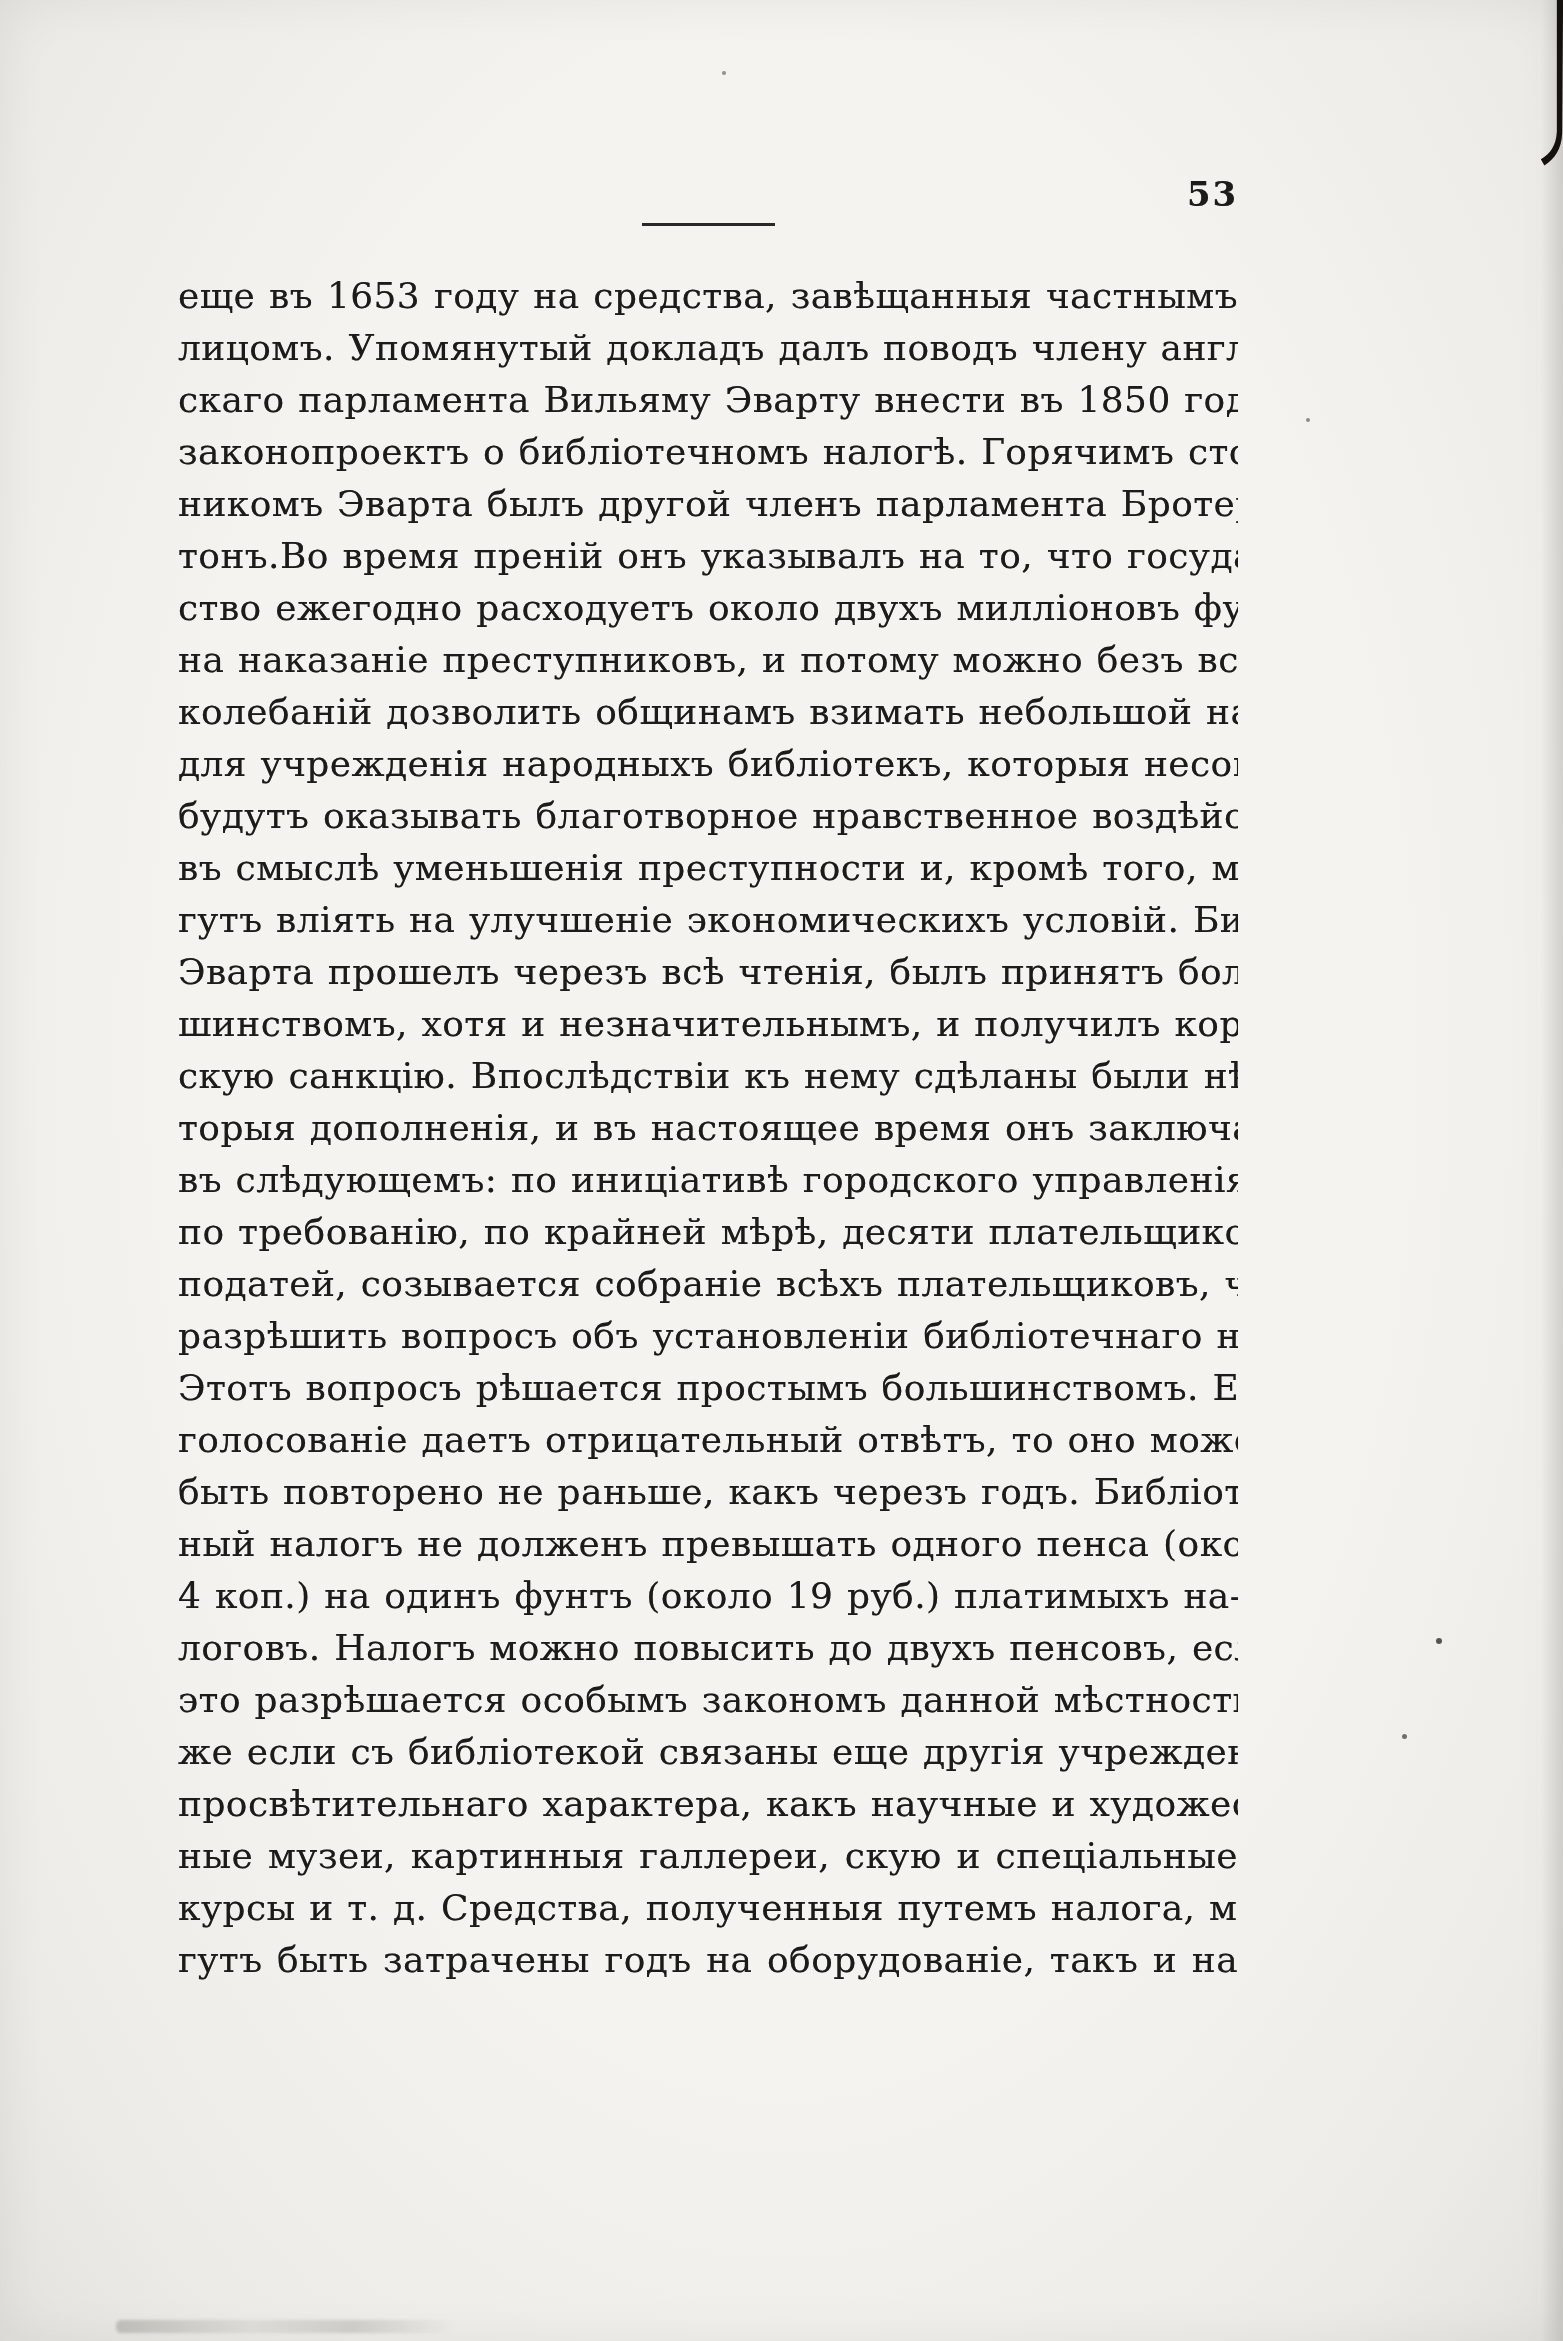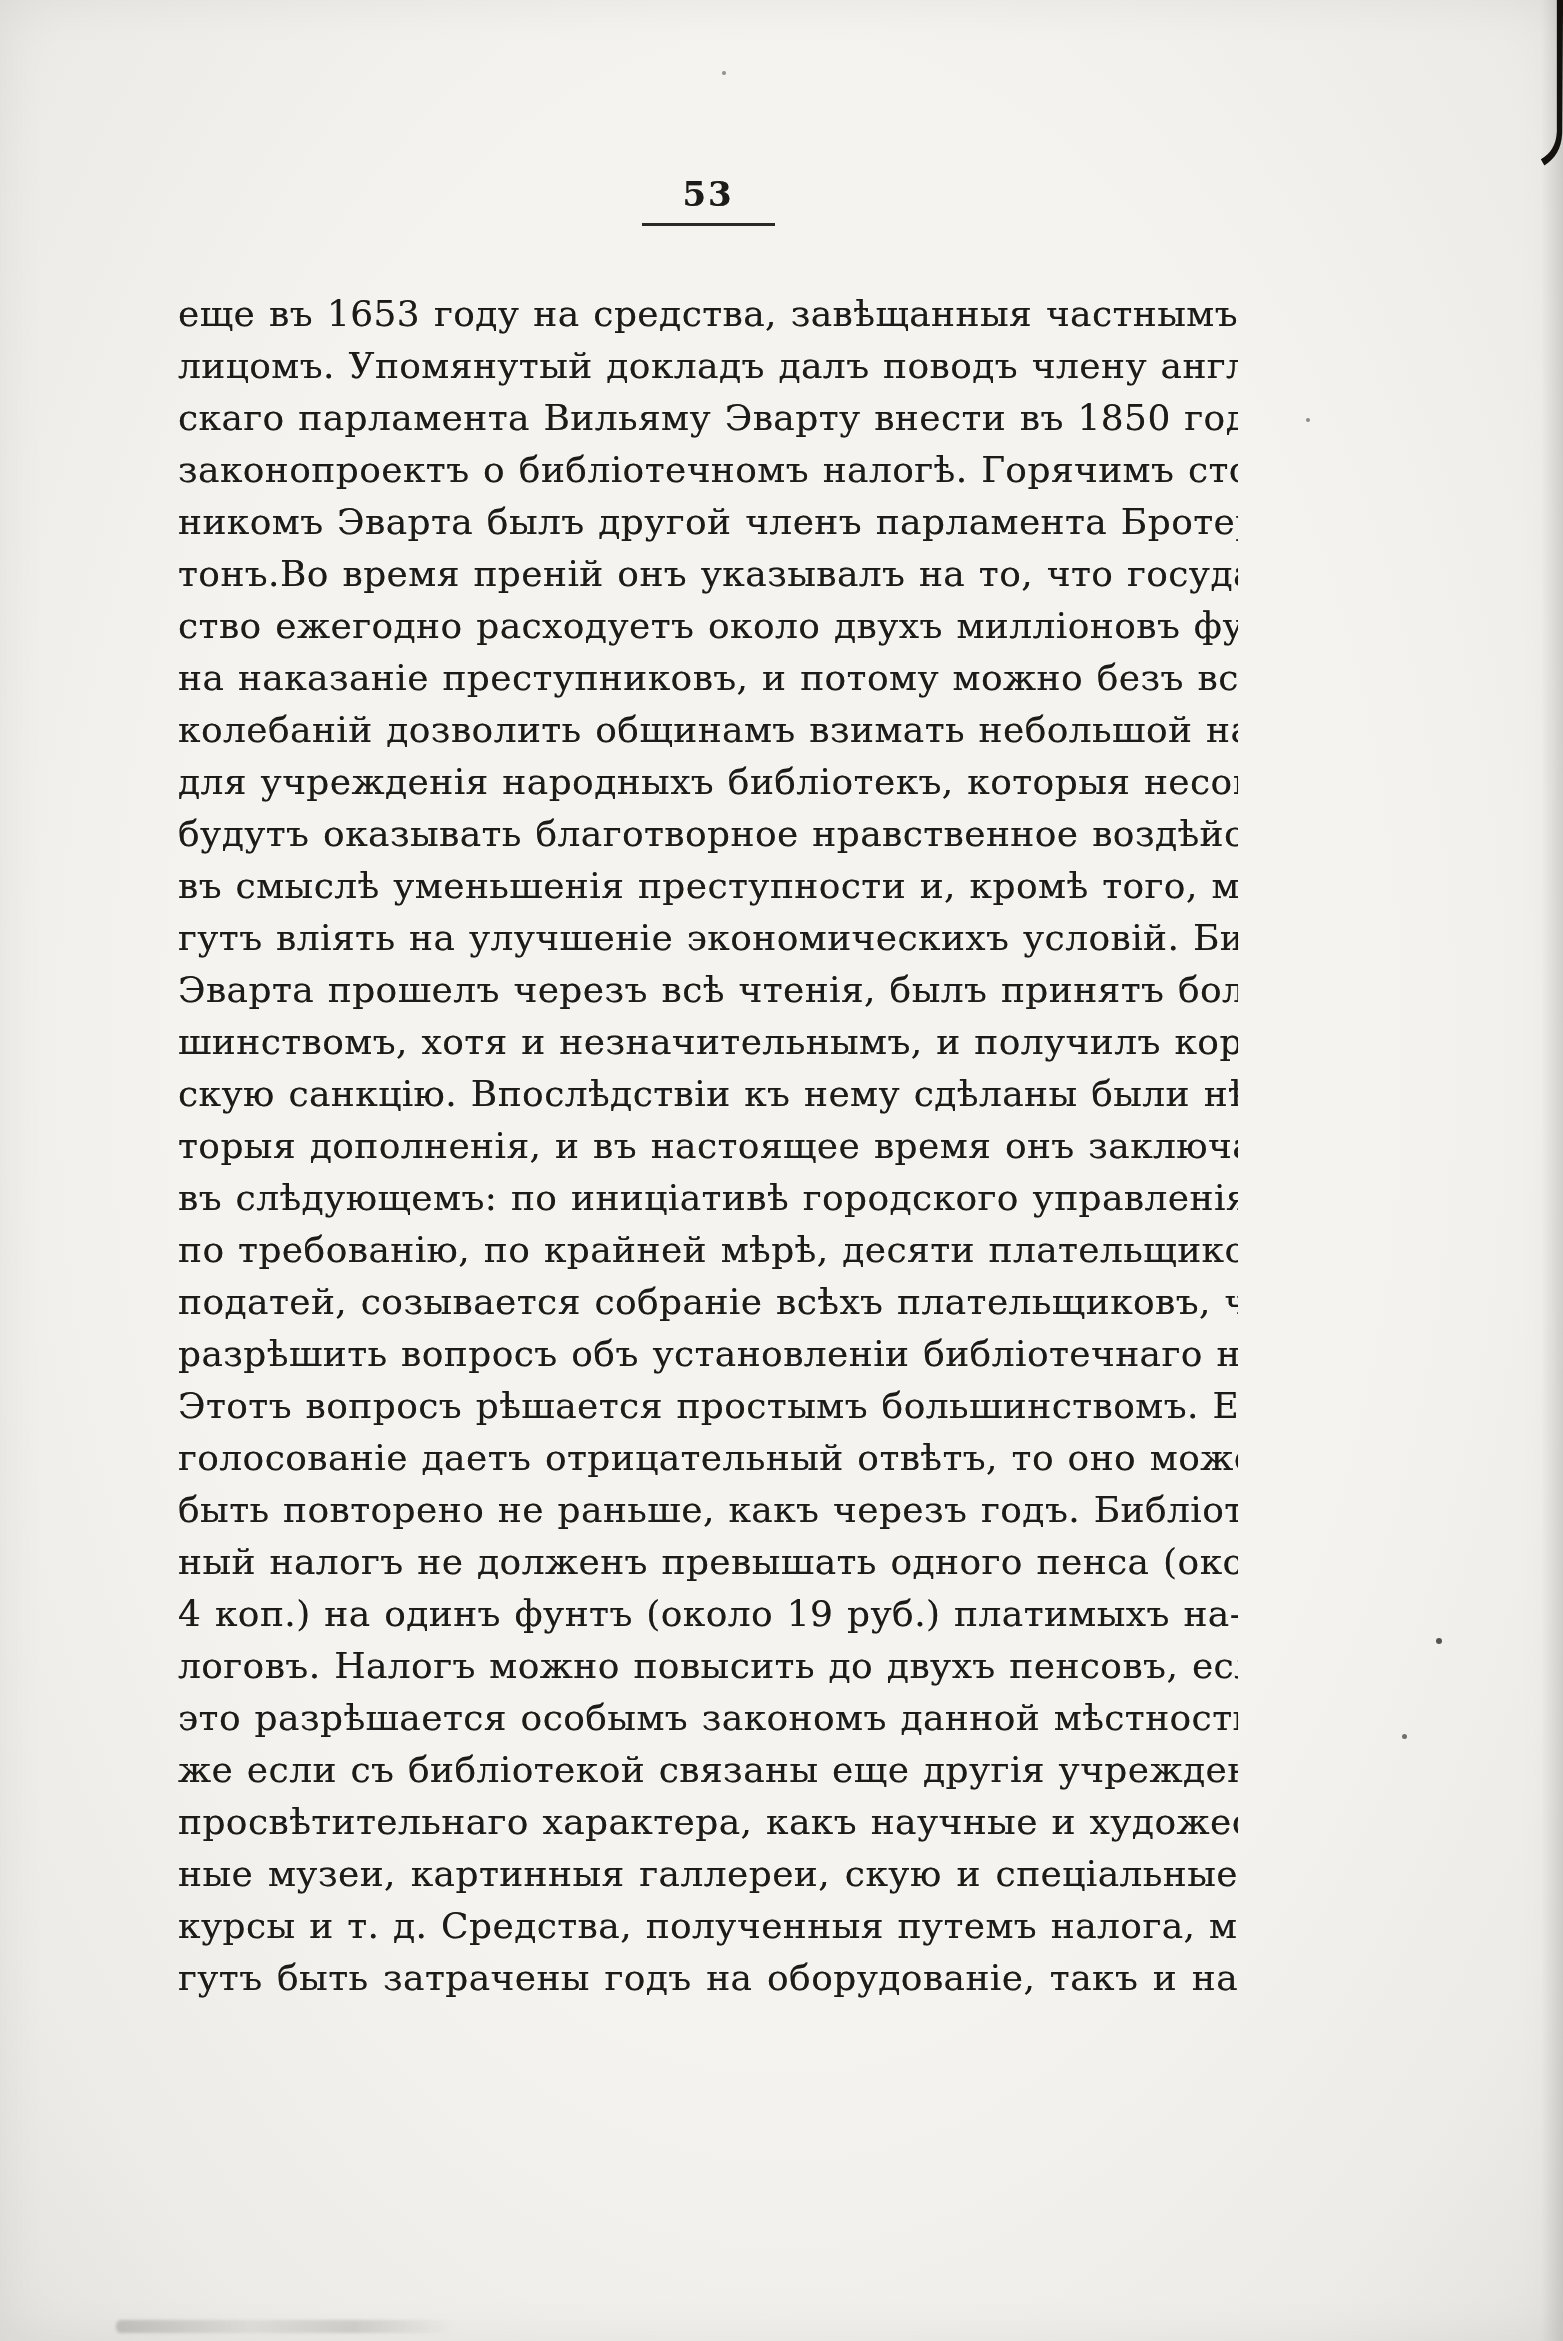--- a/index.html
+++ b/index.html
@@ -18,21 +18,21 @@
     position: absolute;
     inset: 0;
     background: radial-gradient(ellipse at 50% 45%, #f4f3ef 55%, #ecebe7 85%, #e3e2de 100%);
     box-shadow: inset 0 0 53px rgba(0,0,0,0.06);
   }
   .page-header {
     position: absolute;
     top: 174px;
     left: 178px;
     width: 1060px;
-    text-align: center;
+    text-align: right;
   }
   .page-number {
     display: inline-block;
     font-size: 34px;
     font-weight: bold;
     color: #1d1c1a;
     letter-spacing: 1.8px;
     text-shadow: 0 0 0.4px rgba(0,0,0,0.45);
   }
   .page-number-rule {
@@ -40,21 +40,20 @@
     height: 2.7px;
     background: #2a2927;
     margin: 9px auto 0 auto;
   }
   .text-block {
     position: absolute;
     top: 270px;
     left: 178px;
     width: 1060px;
     color: #1c1b19;
-    margin-top: 18px;
   }
   .text-line {
     font-size: 36px;
     line-height: 52px;
     height: 52px;
     white-space: nowrap;
     text-align: justify;
     text-align-last: justify;
     letter-spacing: 0.4px;
     word-spacing: 1.8px;

